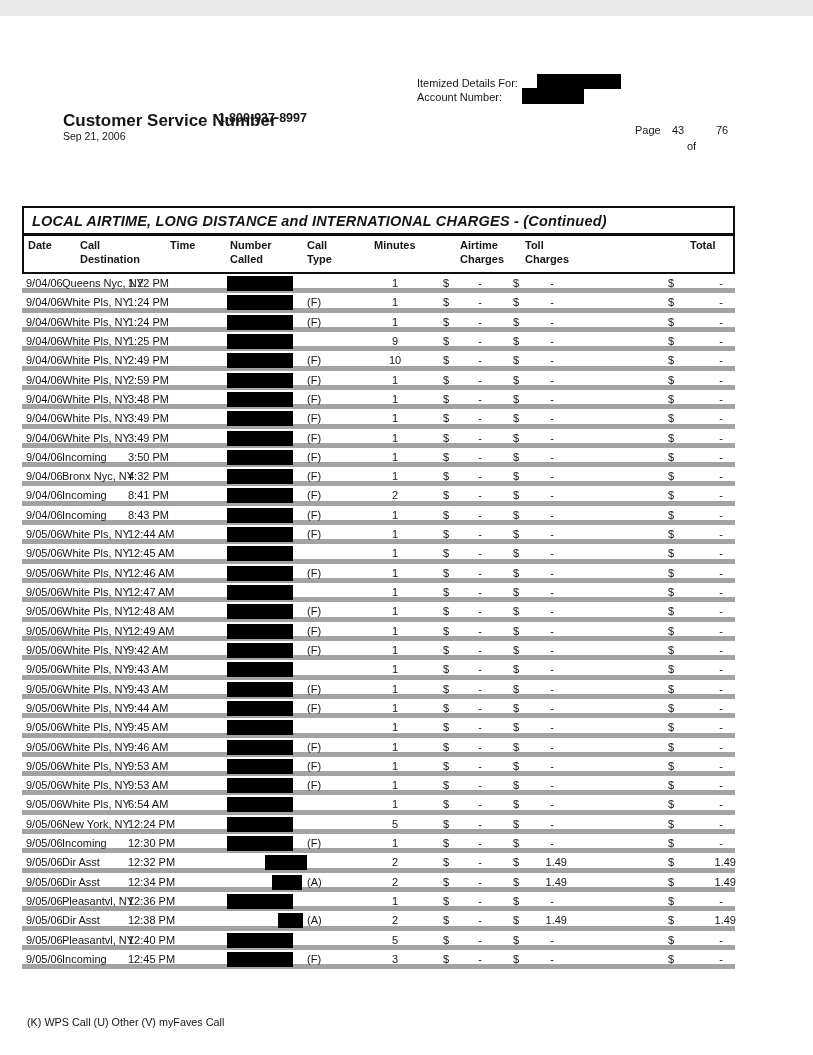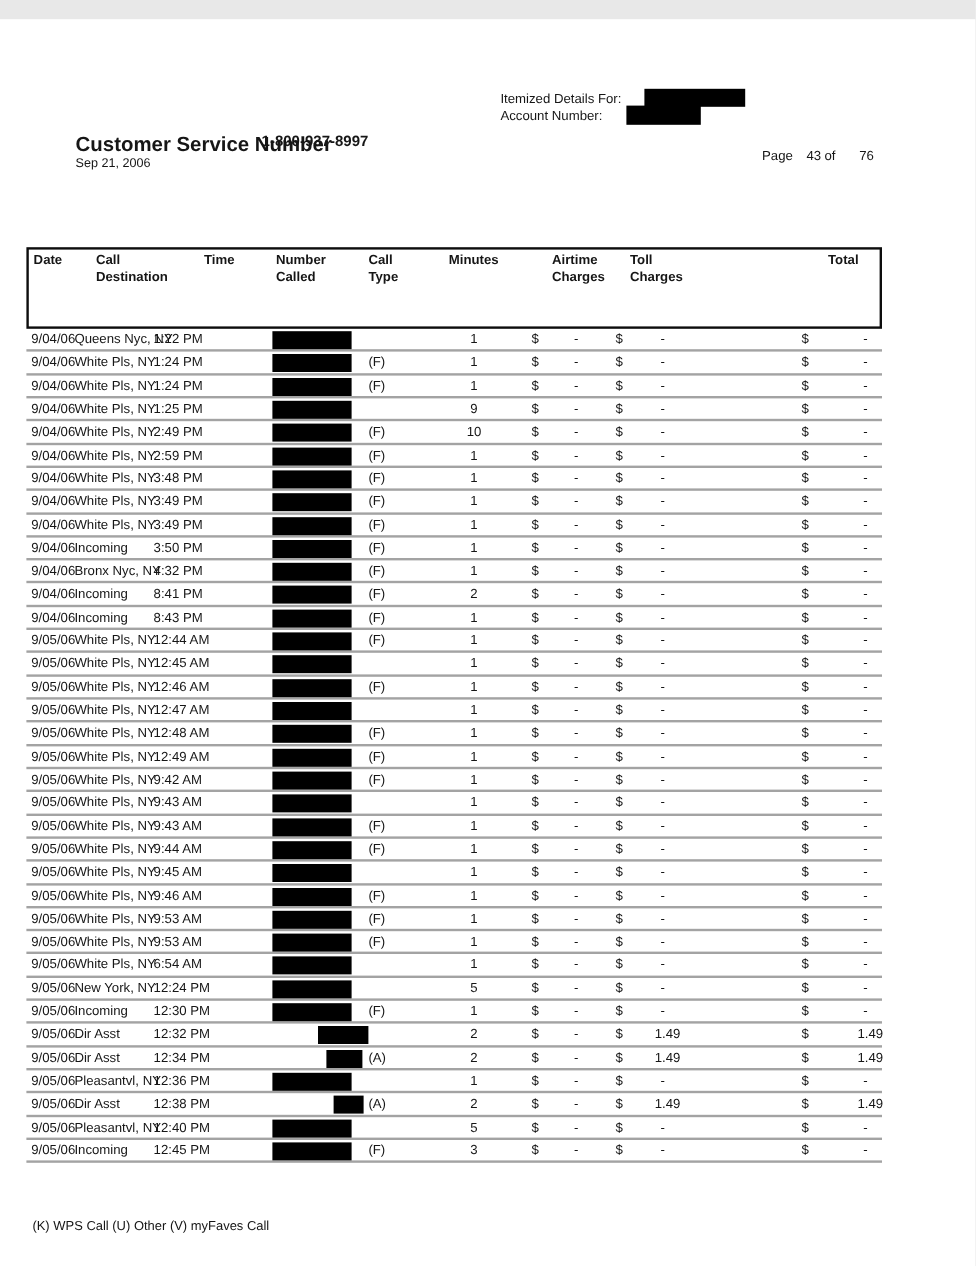--- a/index.html
+++ b/index.html
@@ -25,21 +25,21 @@
     height:25px;border-bottom:3px solid #0d0d0d;
     display:flex;align-items:center;padding-left:8px;
   }
   .table-title{
     font-size:14.5px;font-weight:bold;font-style:italic;letter-spacing:.2px;white-space:nowrap;
   }
   .head-row{position:relative;height:37px;}
   .th{position:absolute;top:3px;font-size:11px;font-weight:bold;line-height:13.5px;white-space:pre-line;}
   
   .rows{left:22px;top:258px;width:713px;}
-  .call-row{position:relative;height:19.32px;border-bottom:2px solid #a3a3a3;box-sizing:border-box;}
+  .call-row{position:relative;height:19.32px;border-bottom:5px solid #a3a3a3;box-sizing:border-box;}
   .cell{position:absolute;top:0;font-size:11px;line-height:19px;white-space:nowrap;}
   .c-date{left:4px;}
   .c-dest{left:40px;text-align:right;}
   .c-time{left:106px;}
   .c-box{position:absolute;top:2px;left:205px;width:66px;height:15px;background:#000;}
   .box-n1{left:243px;width:42px;}
   .box-n2{left:250px;width:30px;}
   .box-n3{left:256px;width:25px;}
   .c-type{left:285px;}
   .c-min{left:351px;width:44px;text-align:center;}
@@ -60,24 +60,27 @@
   <div class="abs hdr-label" style="left:417px;top:75px;">Account Number:</div>
   <div class="abs redact" style="left:537px;top:58px;width:84px;height:15px;"></div>
   <div class="abs redact" style="left:522px;top:72px;width:62px;height:16px;"></div>
 
   <div class="abs cs-label" style="left:63px;top:95px;">Customer Service Number</div>
   <div class="abs cs-number" style="left:218px;top:95px;">1-800-937-8997</div>
   <div class="abs stmt-date" style="left:63px;top:114px;">Sep 21, 2006</div>
 
   <div class="abs pg" style="left:635px;top:108px;text-align:right;">Page</div>
   <div class="abs pg" style="left:672px;top:108px;">43</div>
-  <div class="abs pg" style="left:687px;top:108px;">of</div>
+  <div class="abs pg" style="left:687px;top:124px;">of</div>
   <div class="abs pg" style="left:716px;top:108px;">76</div>
 
   <div class="abs table-head-box">
+    <div class="title-row">
+      <span class="table-title">LOCAL AIRTIME, LONG DISTANCE and INTERNATIONAL CHARGES  - (Continued)</span>
+    </div>
     <div class="head-row">
       <span class="th" style="left:4px;"><span>Date</span></span>
       <span class="th" style="left:56px;"><span>Call</span><br><span>Destination</span></span>
       <span class="th" style="left:146px;"><span>Time</span></span>
       <span class="th" style="left:206px;"><span>Number</span><br><span>Called</span></span>
       <span class="th" style="left:283px;"><span>Call</span><br><span>Type</span></span>
       <span class="th" style="left:350px;"><span>Minutes</span></span>
       <span class="th" style="left:436px;"><span>Airtime</span><br><span>Charges</span></span>
       <span class="th" style="left:501px;"><span>Toll</span><br><span>Charges</span></span>
       <span class="th" style="left:666px;"><span>Total</span></span>

